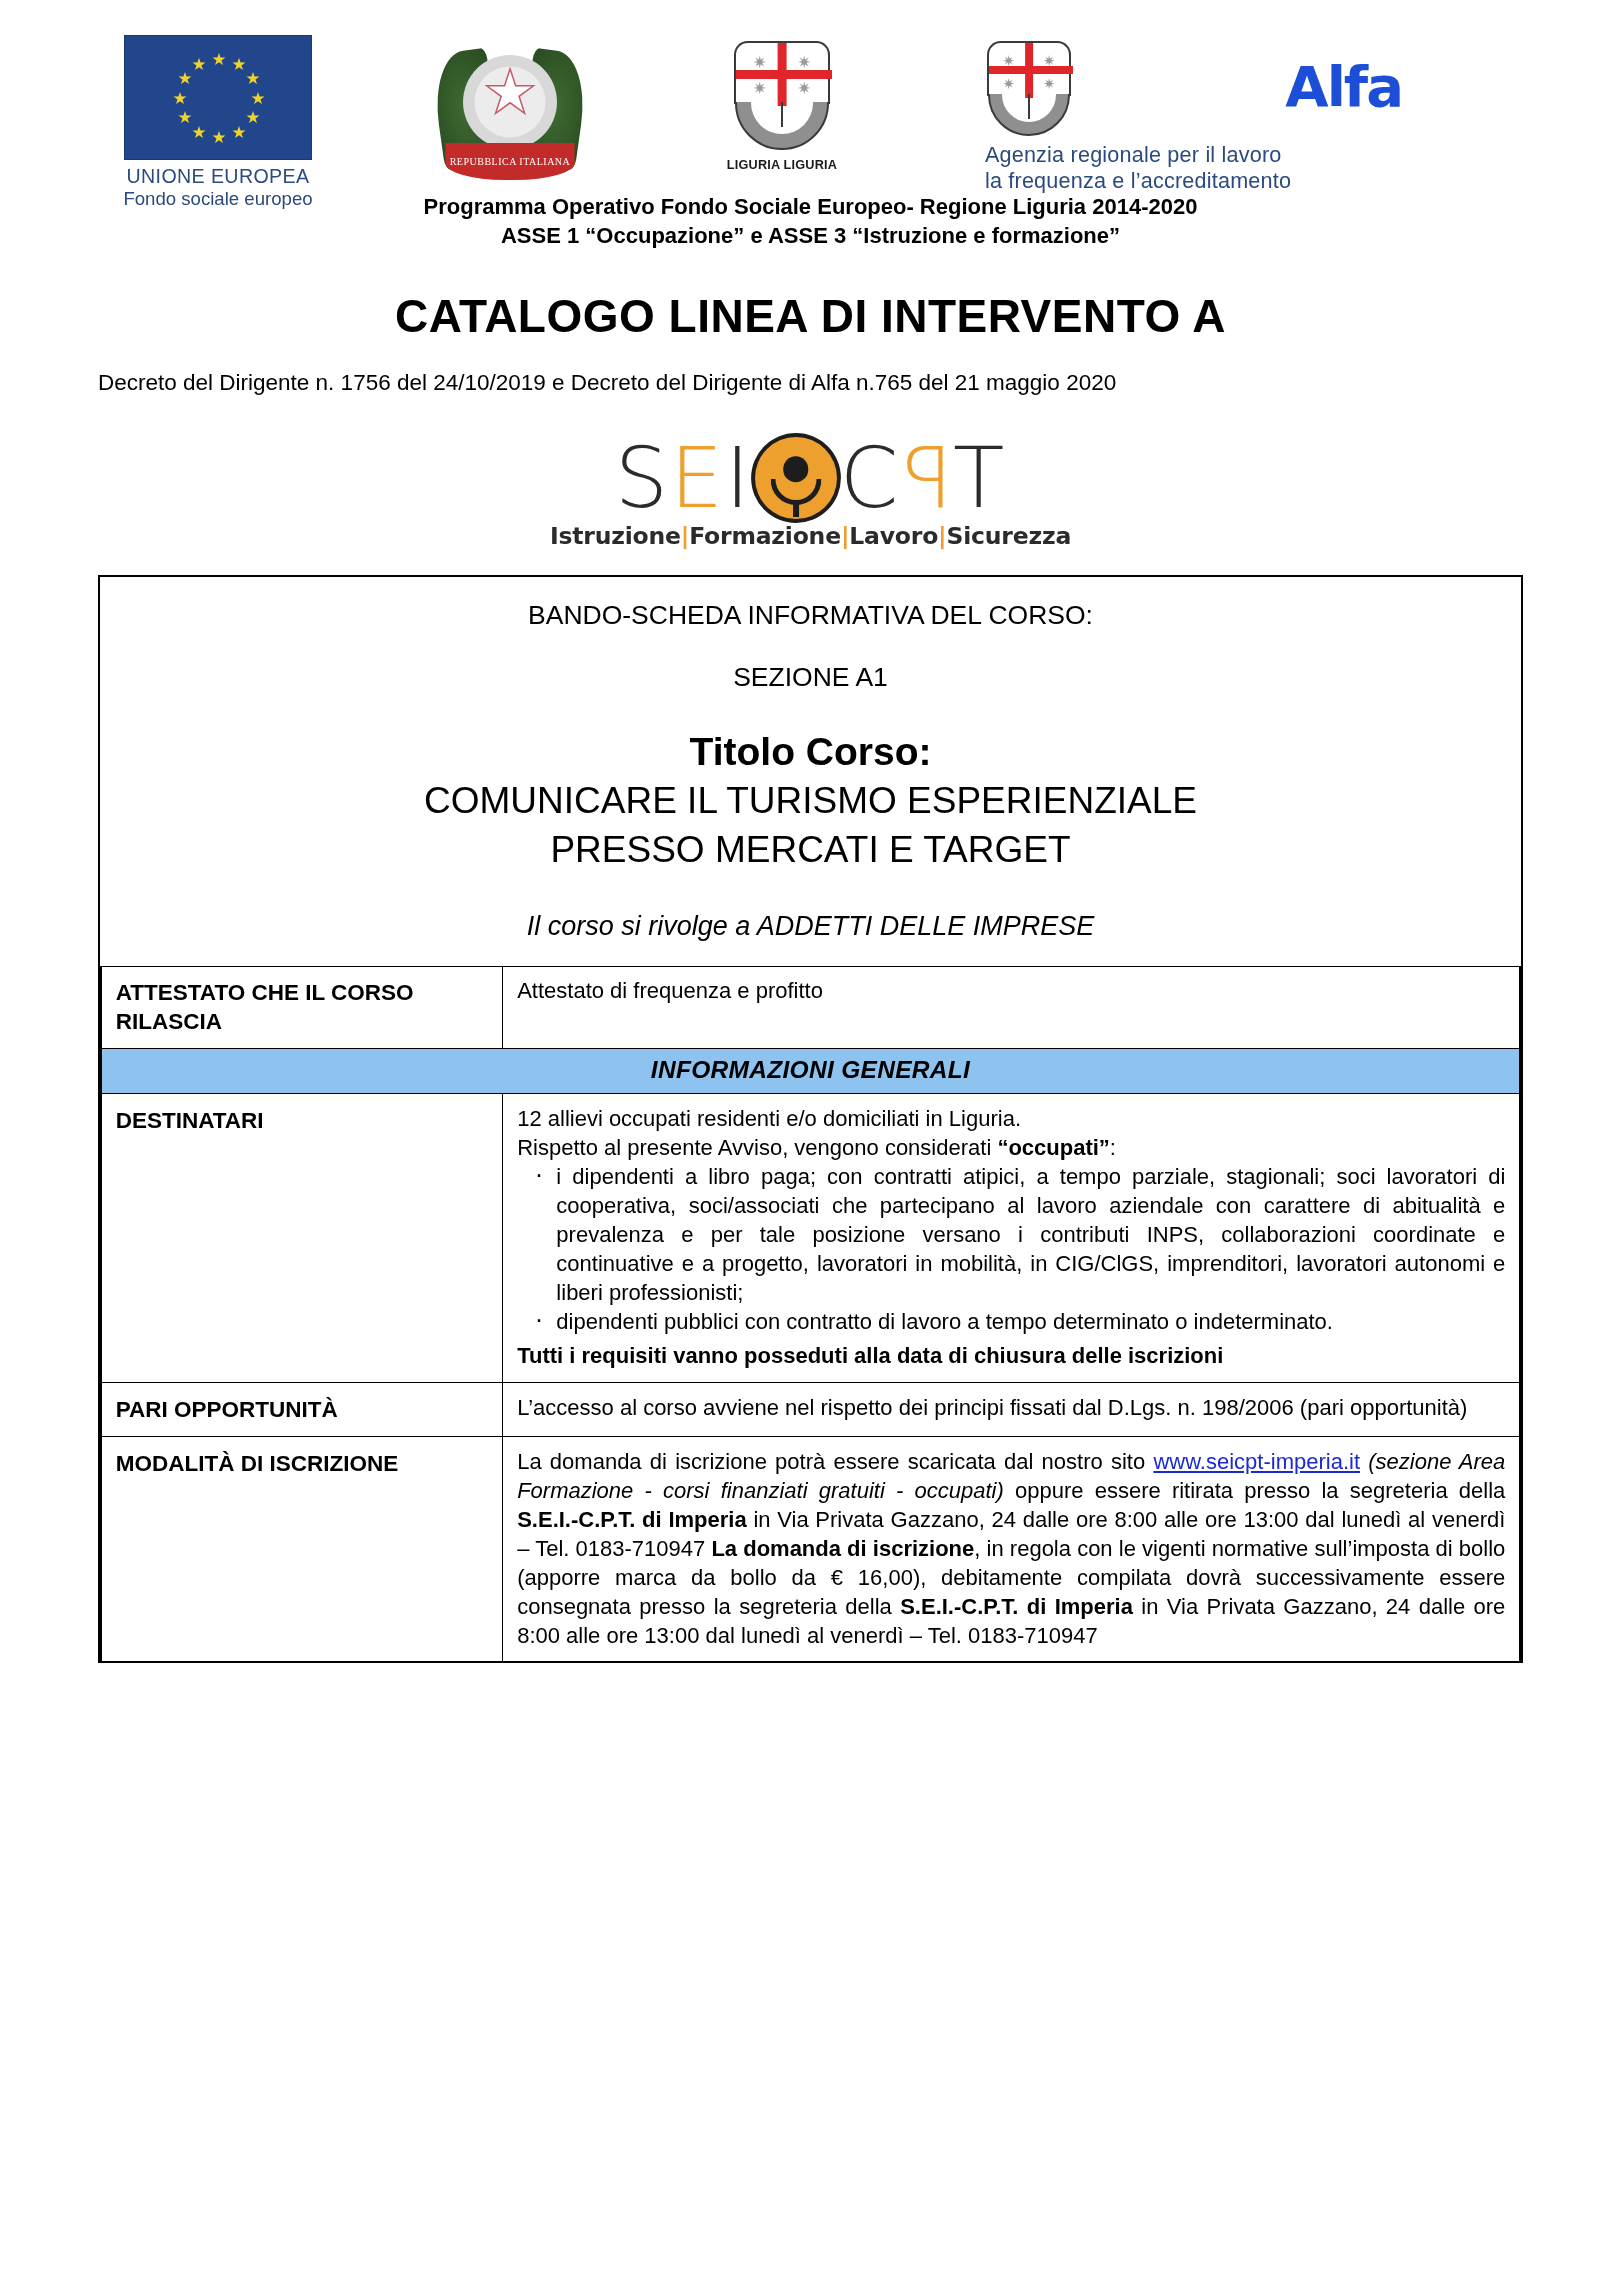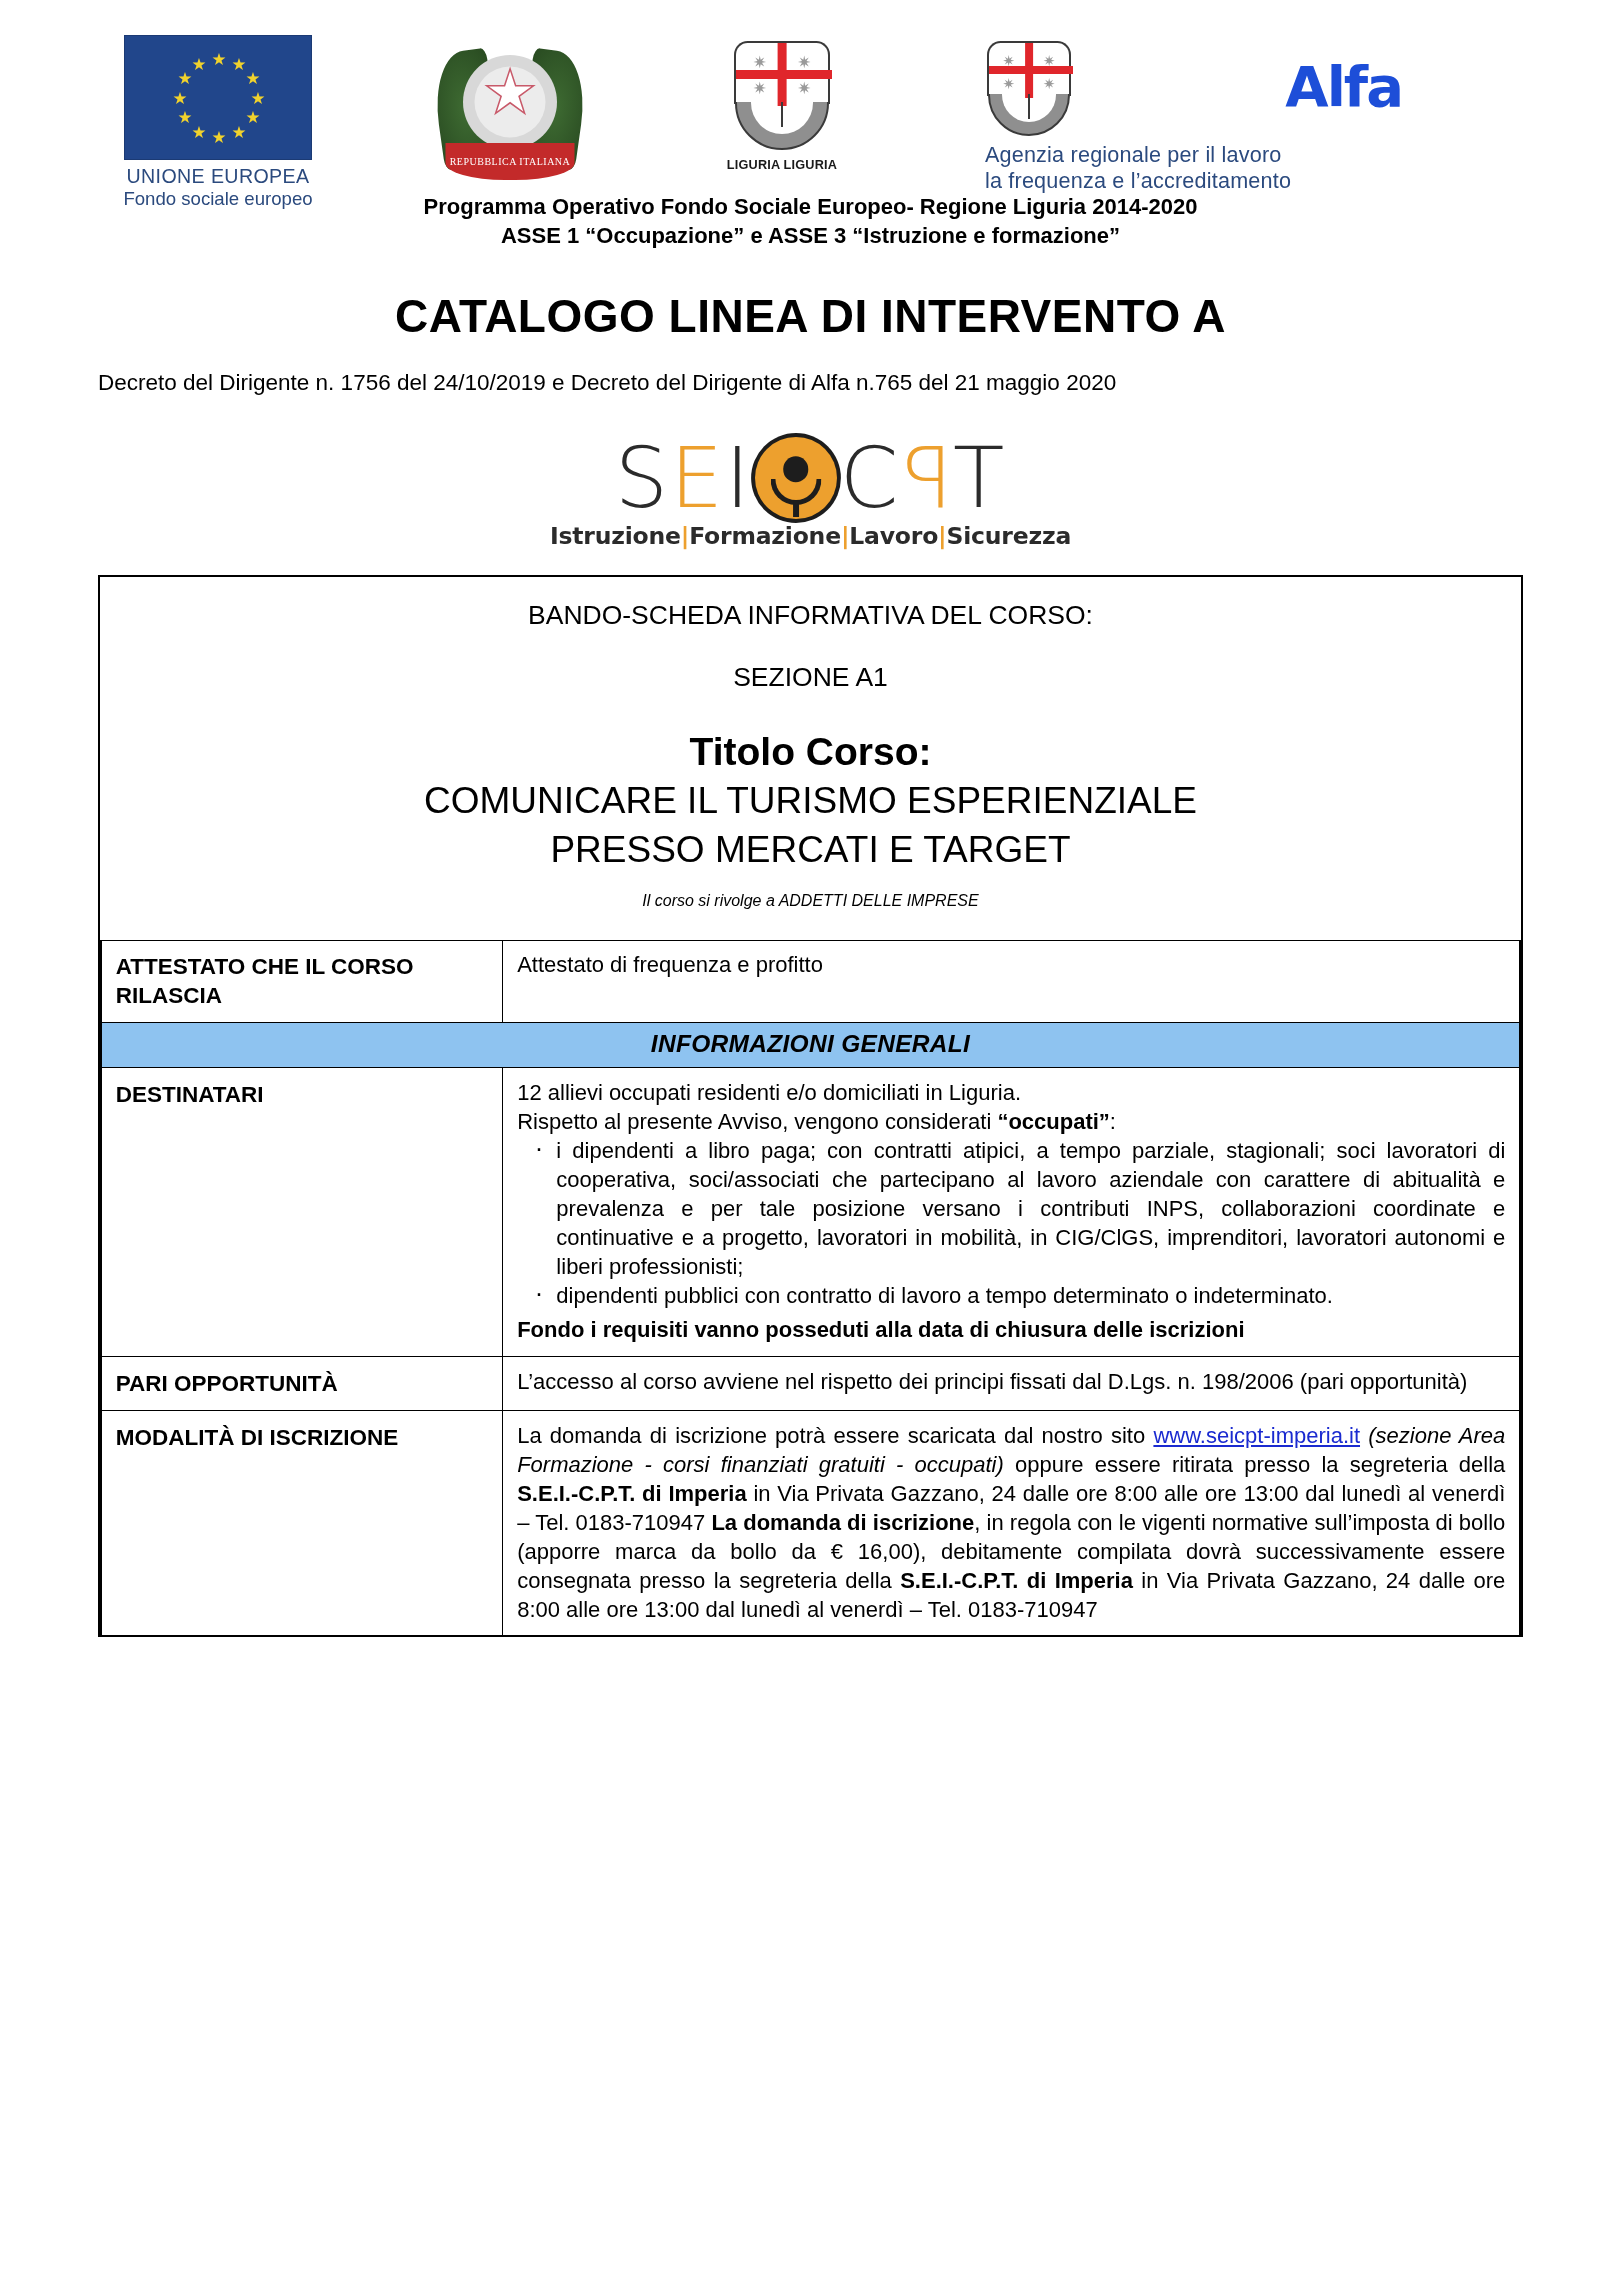--- a/index.html
+++ b/index.html
@@ -361,23 +361,23 @@
     font-size: 39px;
     font-weight: bold;
     line-height: 49px;
     margin-top: 33px;
   }
   .hdr-course {
     font-size: 37px;
     line-height: 49px;
   }
   .hdr-target {
-    font-size: 16px;
+    font-size: 27px;
     font-style: italic;
-    margin-top: 13px;
+    margin-top: 39px;
     line-height: 27.4px;
   }
 
   .band {
     background: #8ec3f0;
     text-align: center;
     font-weight: bold;
     font-style: italic;
     font-size: 24.5px;
     padding: 6.9px 0 8.8px 0;
@@ -592,21 +592,21 @@
 
       <tr>
         <td class="lbl mid">DESTINATARI</td>
         <td class="val">
           <div class="tight">12 allievi occupati residenti e/o domiciliati in Liguria.</div>
           <div class="tight"><span>Rispetto al presente Avviso, vengono considerati </span><span class="b">“occupati”</span><span>:</span></div>
           <ul class="dots">
             <li>i dipendenti a libro paga; con contratti atipici, a tempo parziale, stagionali; soci lavoratori di cooperativa, soci/associati che partecipano al lavoro aziendale con carattere di abitualità e prevalenza e per tale posizione versano i contributi INPS, collaborazioni coordinate e continuative e a progetto, lavoratori in mobilità, in CIG/ClGS, imprenditori, lavoratori autonomi e liberi professionisti;</li>
             <li>dipendenti pubblici con contratto di lavoro a tempo determinato o indeterminato.</li>
           </ul>
-          <div class="b tight sp-top">Fondo i requisiti vanno posseduti alla data di chiusura delle iscrizioni</div>
+          <div class="b tight sp-top">Tutti i requisiti vanno posseduti alla data di chiusura delle iscrizioni</div>
         </td>
       </tr>
 
       <tr>
         <td class="lbl mid">PARI OPPORTUNITÀ</td>
         <td class="val">L’accesso al corso avviene nel rispetto dei principi fissati dal D.Lgs. n. 198/2006 (pari opportunità)</td>
       </tr>
 
       <tr>
         <td class="lbl mid lastcell">MODALITÀ DI ISCRIZIONE</td>

